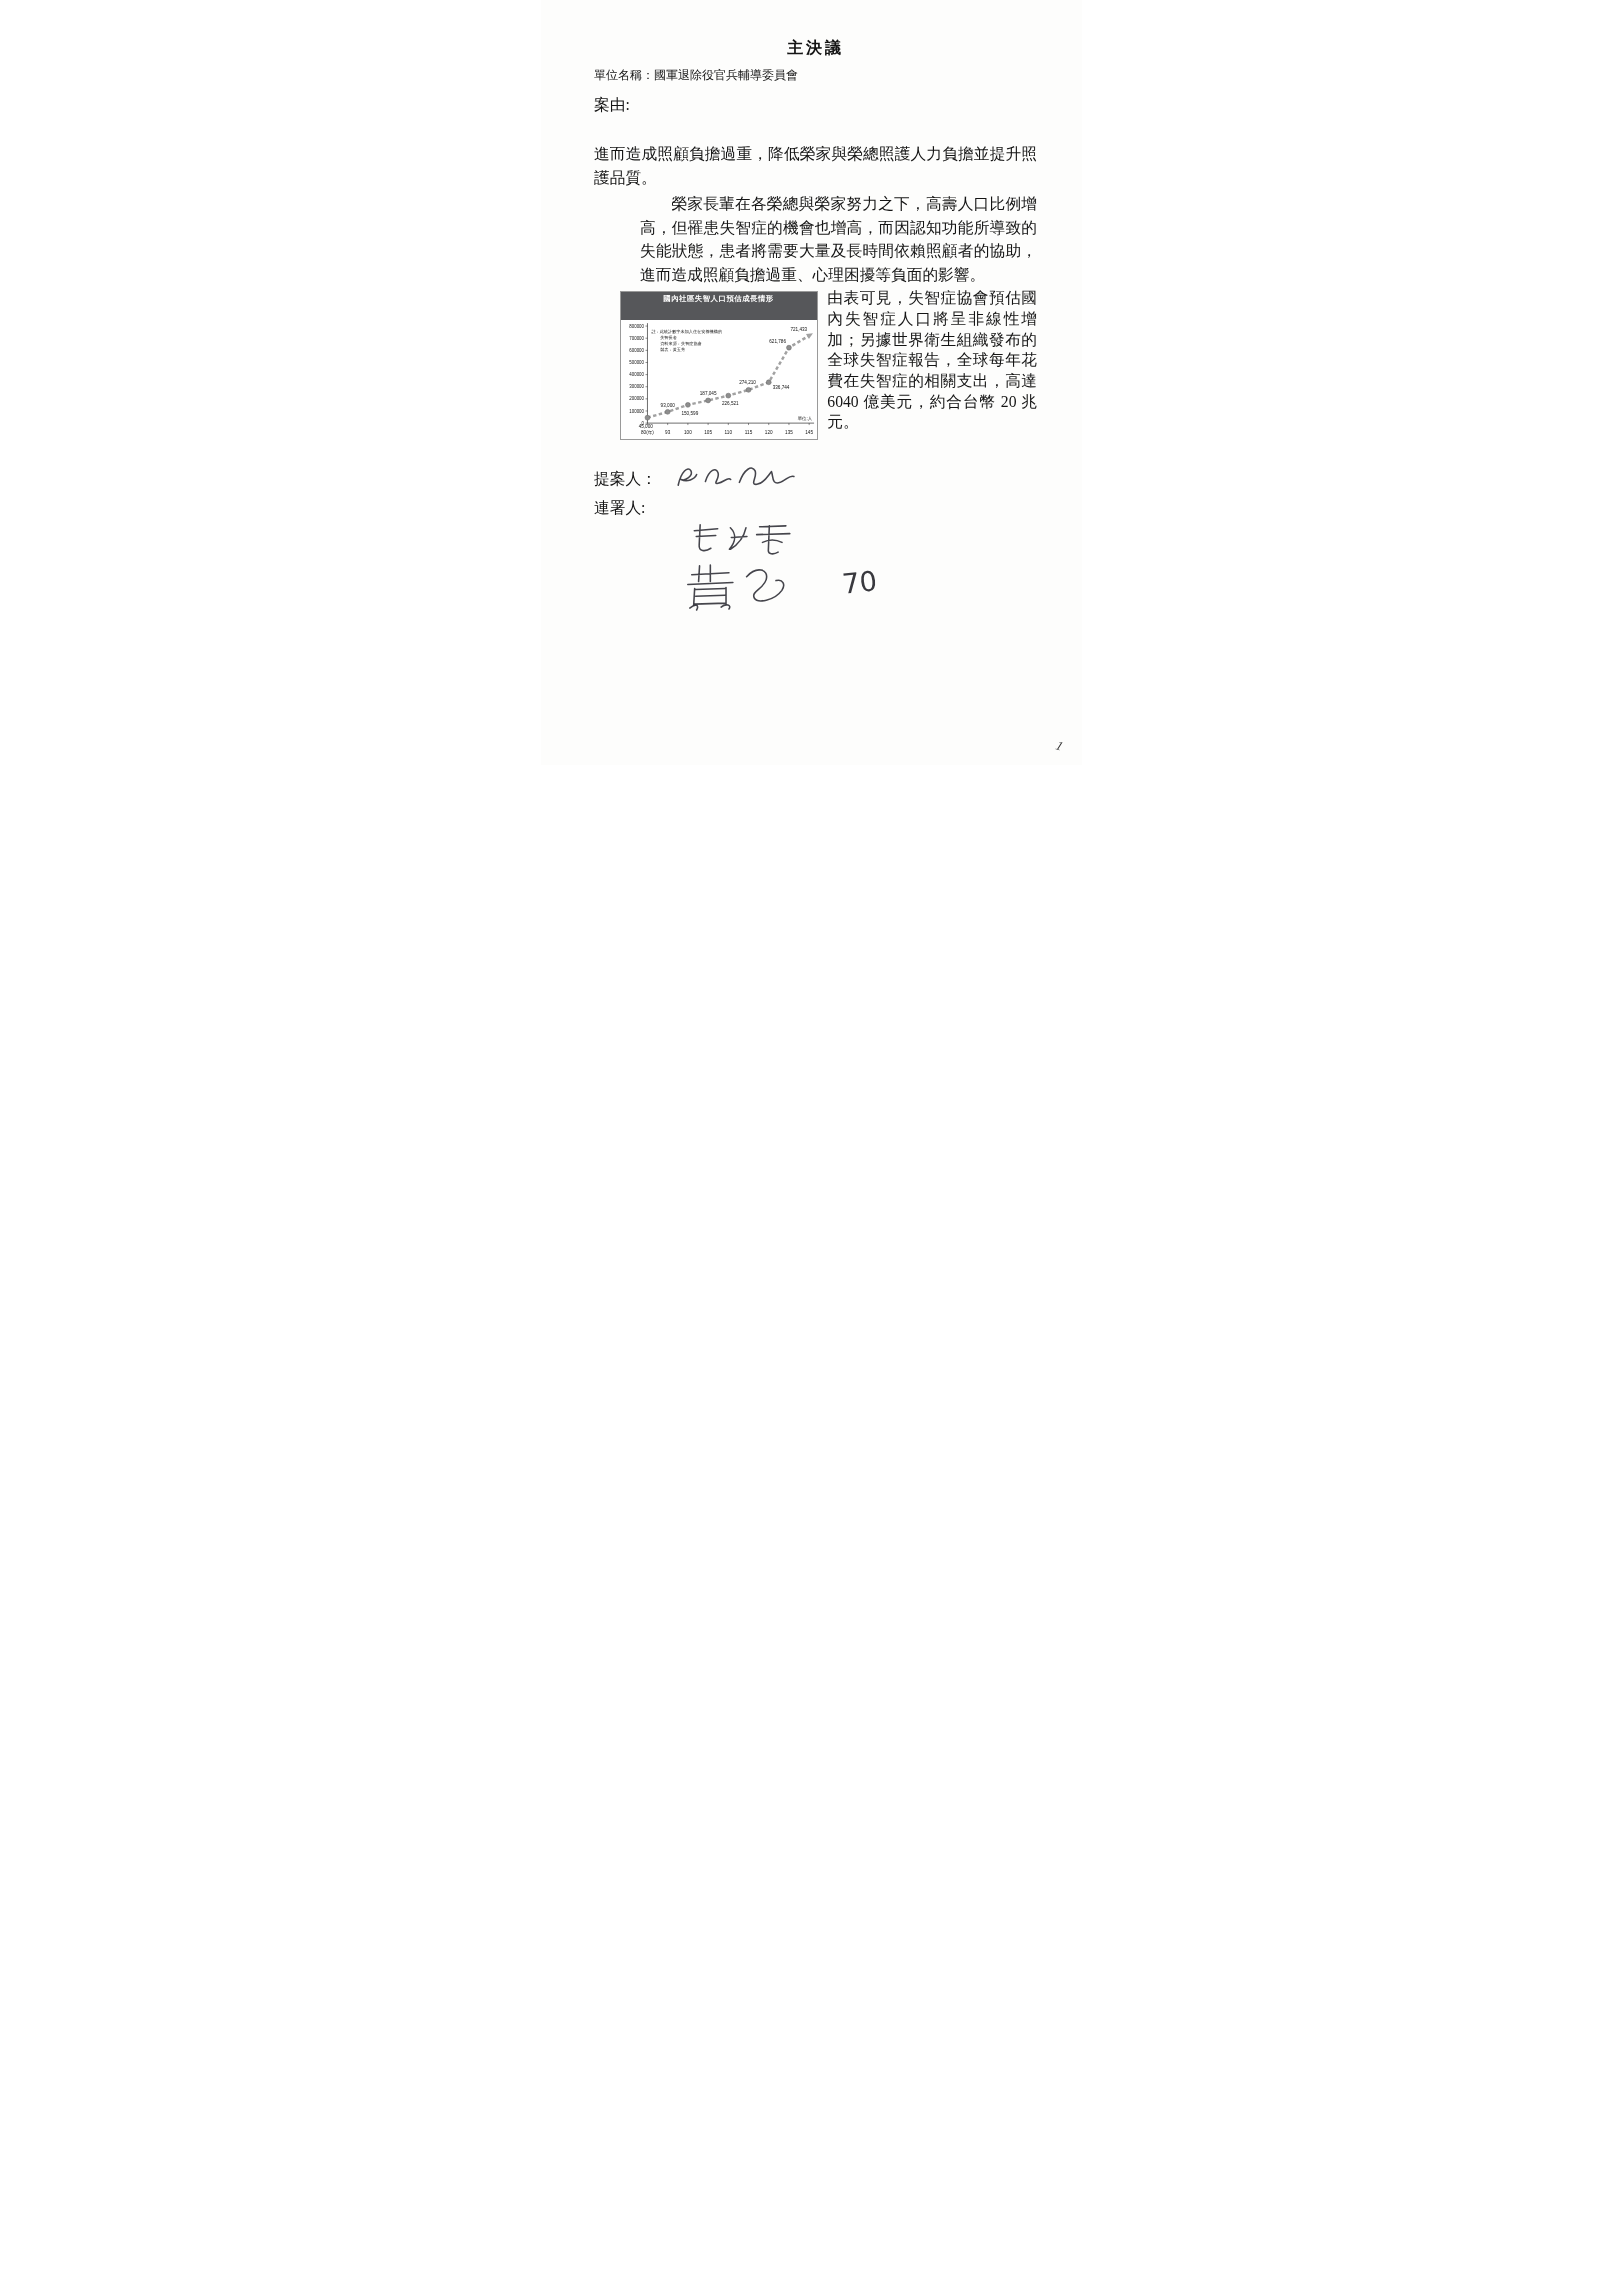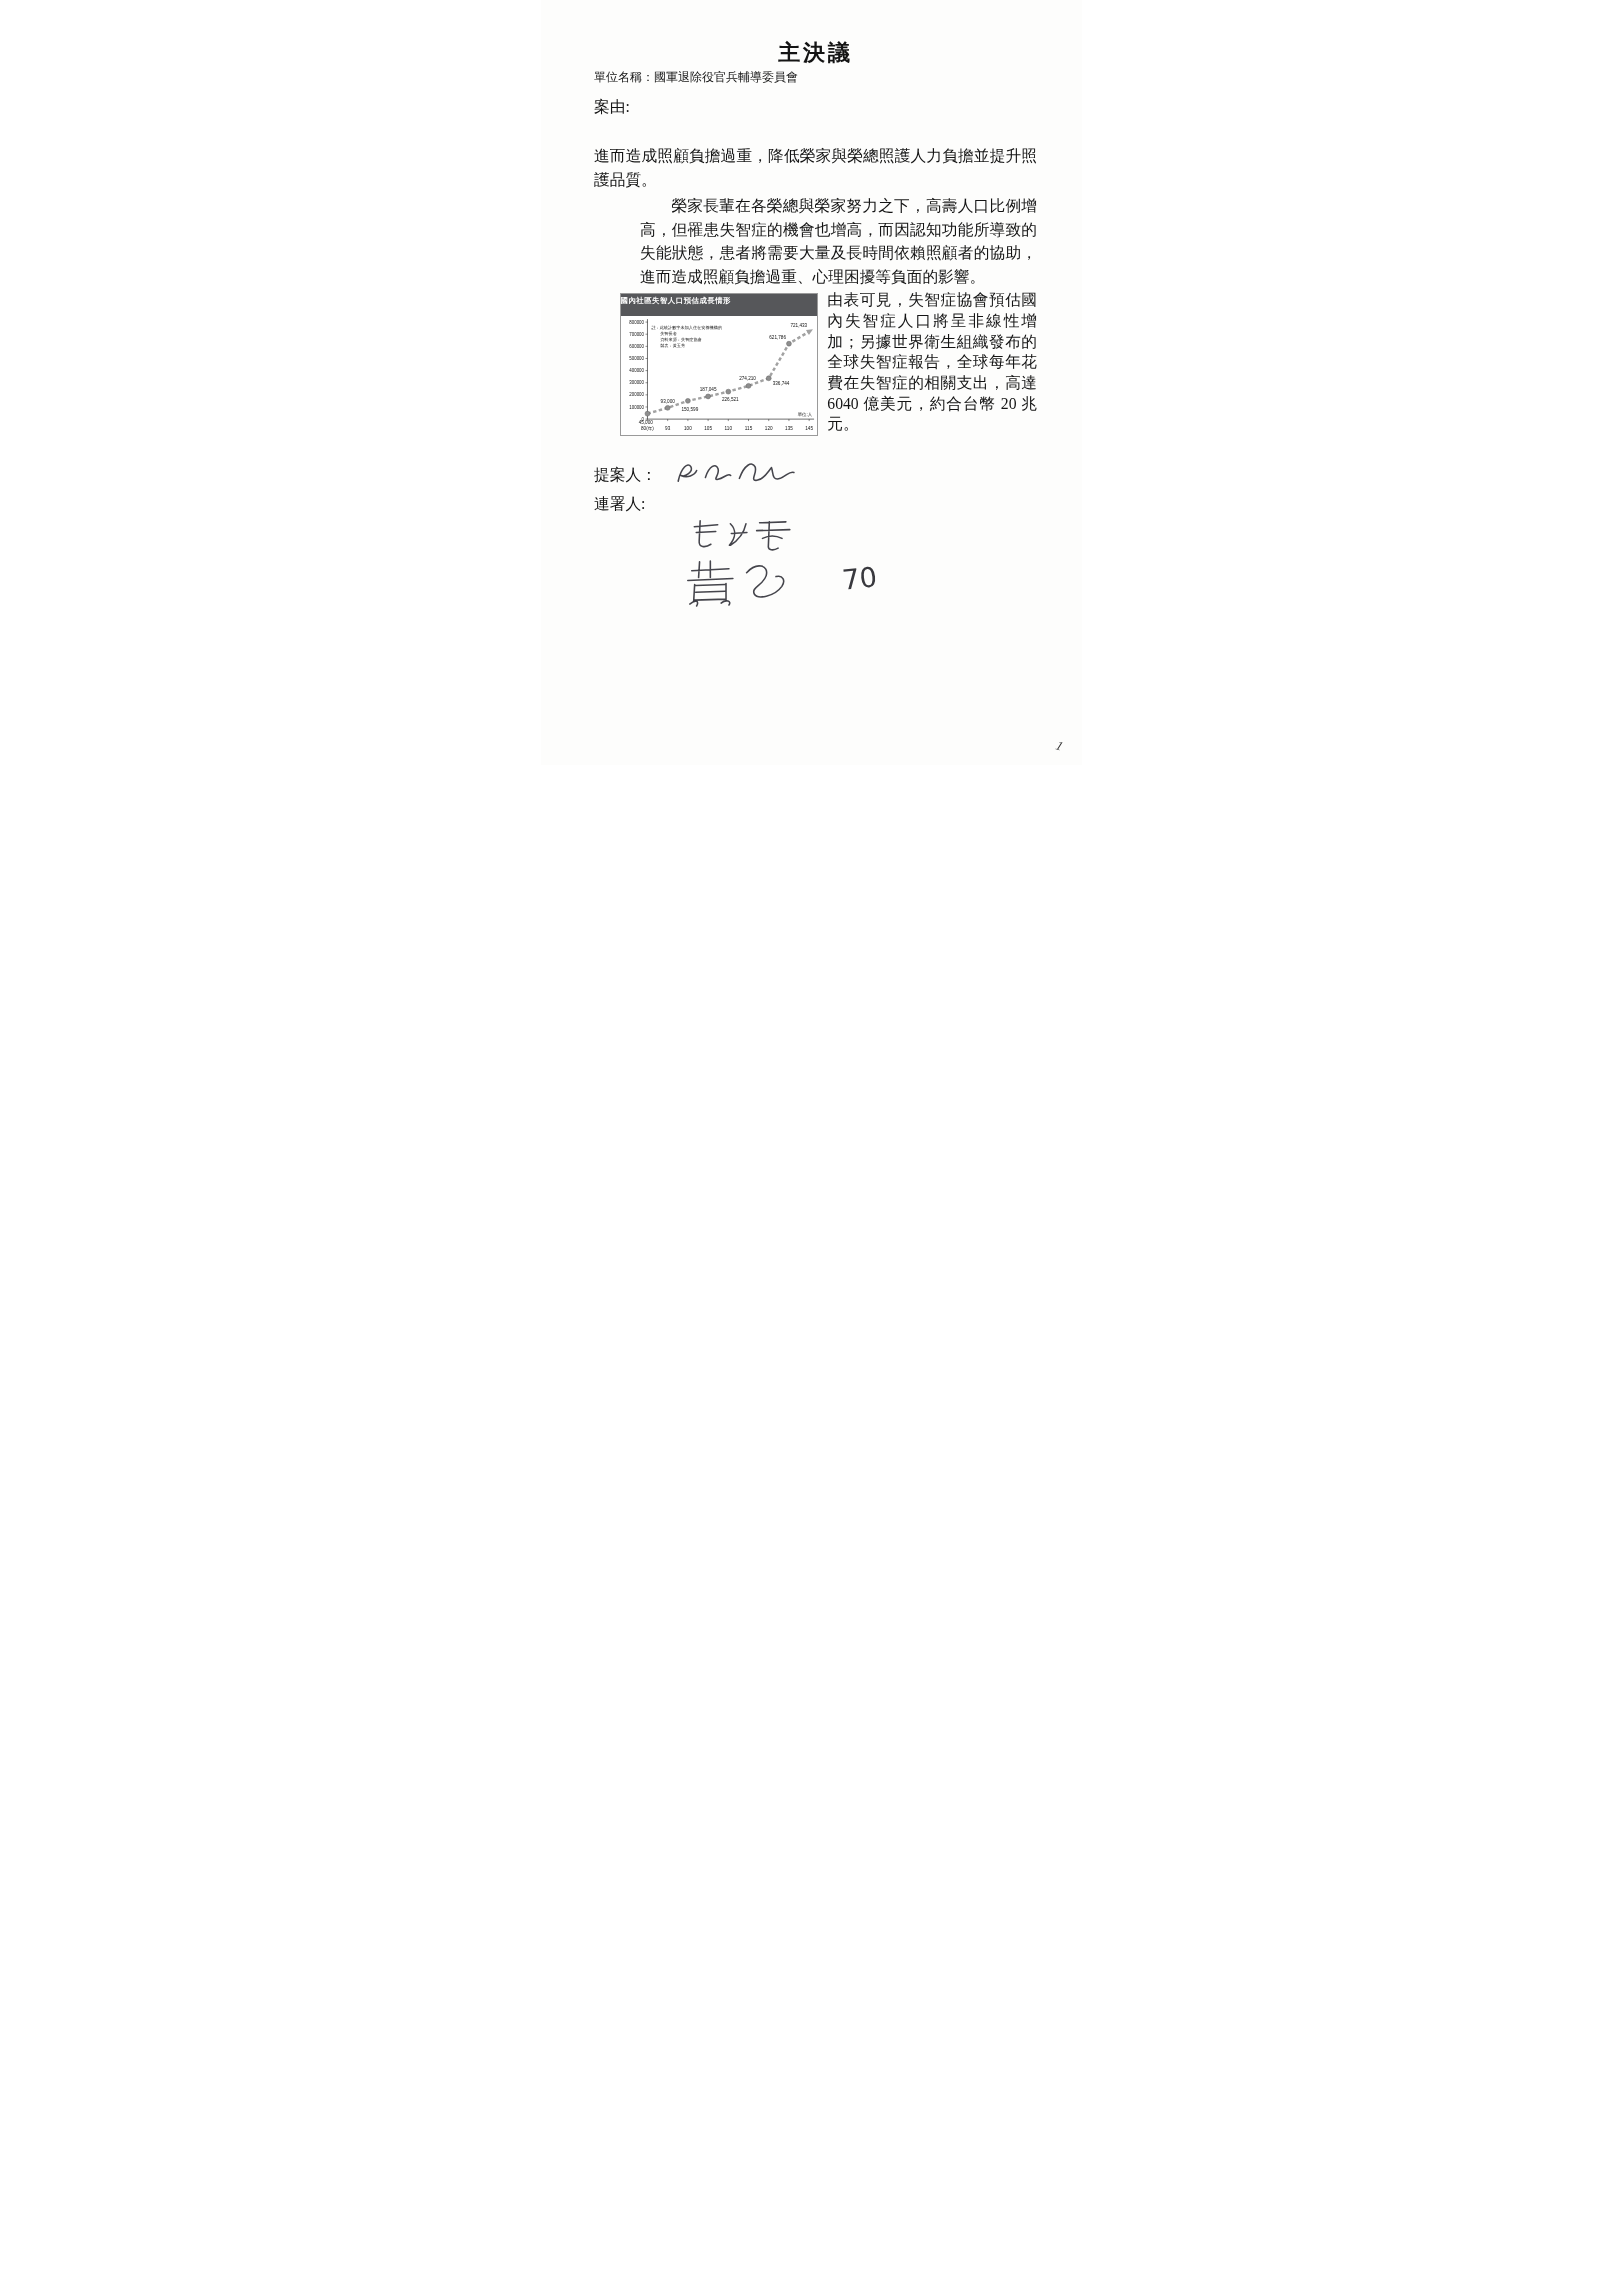--- a/index.html
+++ b/index.html
@@ -3,37 +3,37 @@
 <meta charset="utf-8">
 <style>
   html,body{margin:0;padding:0;background:#ffffff;}
   .page{
     width:541px;height:765px;margin:0 auto;position:relative;
     background:#fdfdfc;color:#141414;
     font-family:"Liberation Serif","DejaVu Serif",serif;
     padding:38px 45px 0 53px;box-sizing:border-box;overflow:hidden;
   }
   .doc-title{
-    margin:0 0 0 0;text-align:center;font-size:22px;font-weight:bold;
+    margin:0 0 7px 0;text-align:center;font-size:16px;font-weight:bold;
     letter-spacing:2.9px;
   }
   .unit-line{font-size:12px;line-height:1.5;margin-bottom:9px;}
   .case-row{display:flex;align-items:flex-start;margin-bottom:2.9px;font-size:15.7px;line-height:1.5;flex-direction:column;}
   .case-label{flex:0 0 49px;}
   .case-text{flex:1;text-align:justify;}
   p.para{margin:0;font-size:15.7px;line-height:1.5;text-align:justify;}
   .para.body-indent{margin-left:46px;text-indent:2em;}
   .chart-section{margin-left:25.5px;margin-top:2px;}
   .chart-section::after{content:"";display:block;clear:both;}
   .chart{
     float:left;width:196px;margin:2.9px 9.8px 4.9px 0;
     border:0.5px solid #9a9a9a;background:#ffffff;box-sizing:content-box;
   }
   .chart-title{
-    height:22px;line-height:14.7px;font-weight:bold;
+    height:28px;line-height:14.7px;text-align:center;font-weight:bold;
     font-size:7.4px;letter-spacing:0.5px;
     font-family:"Liberation Sans","DejaVu Sans",sans-serif;
   }
   .chart svg{display:block;font-family:"Liberation Sans","DejaVu Sans",sans-serif;}
   .chart-text{line-height:1.32 !important;}
   .para.after-chart{margin-top:4.9px;}
   .para.p4{margin-top:5.9px;}
   .sig-area{margin-top:19.6px;font-size:15.7px;}
   .sig-row{display:flex;align-items:center;}
   .sig-row .label{white-space:nowrap;}

